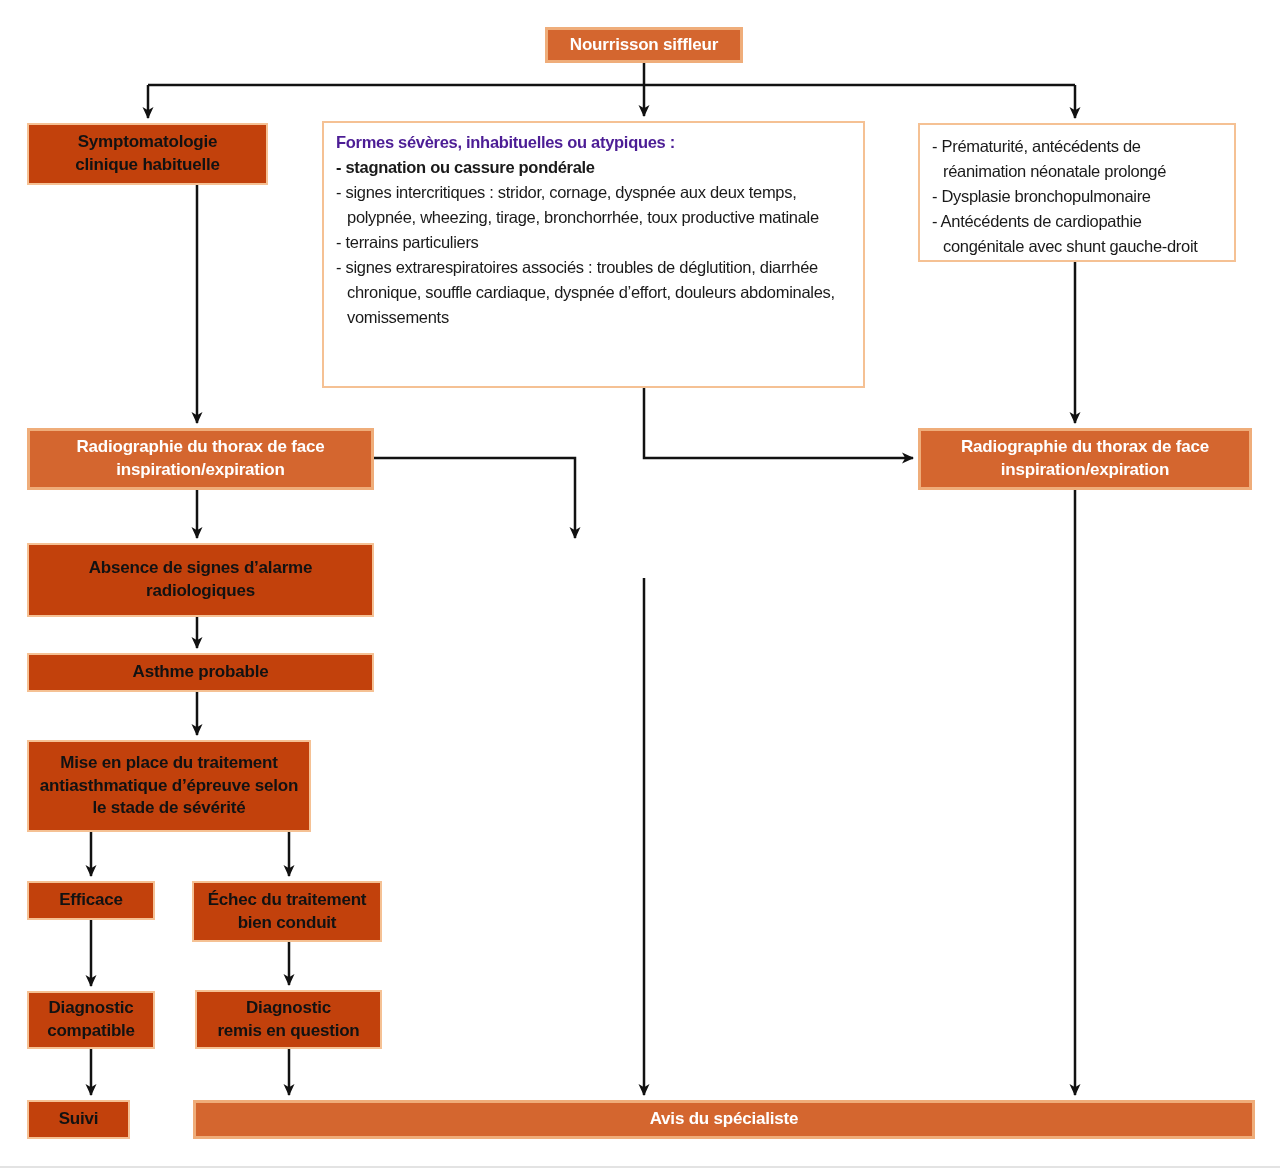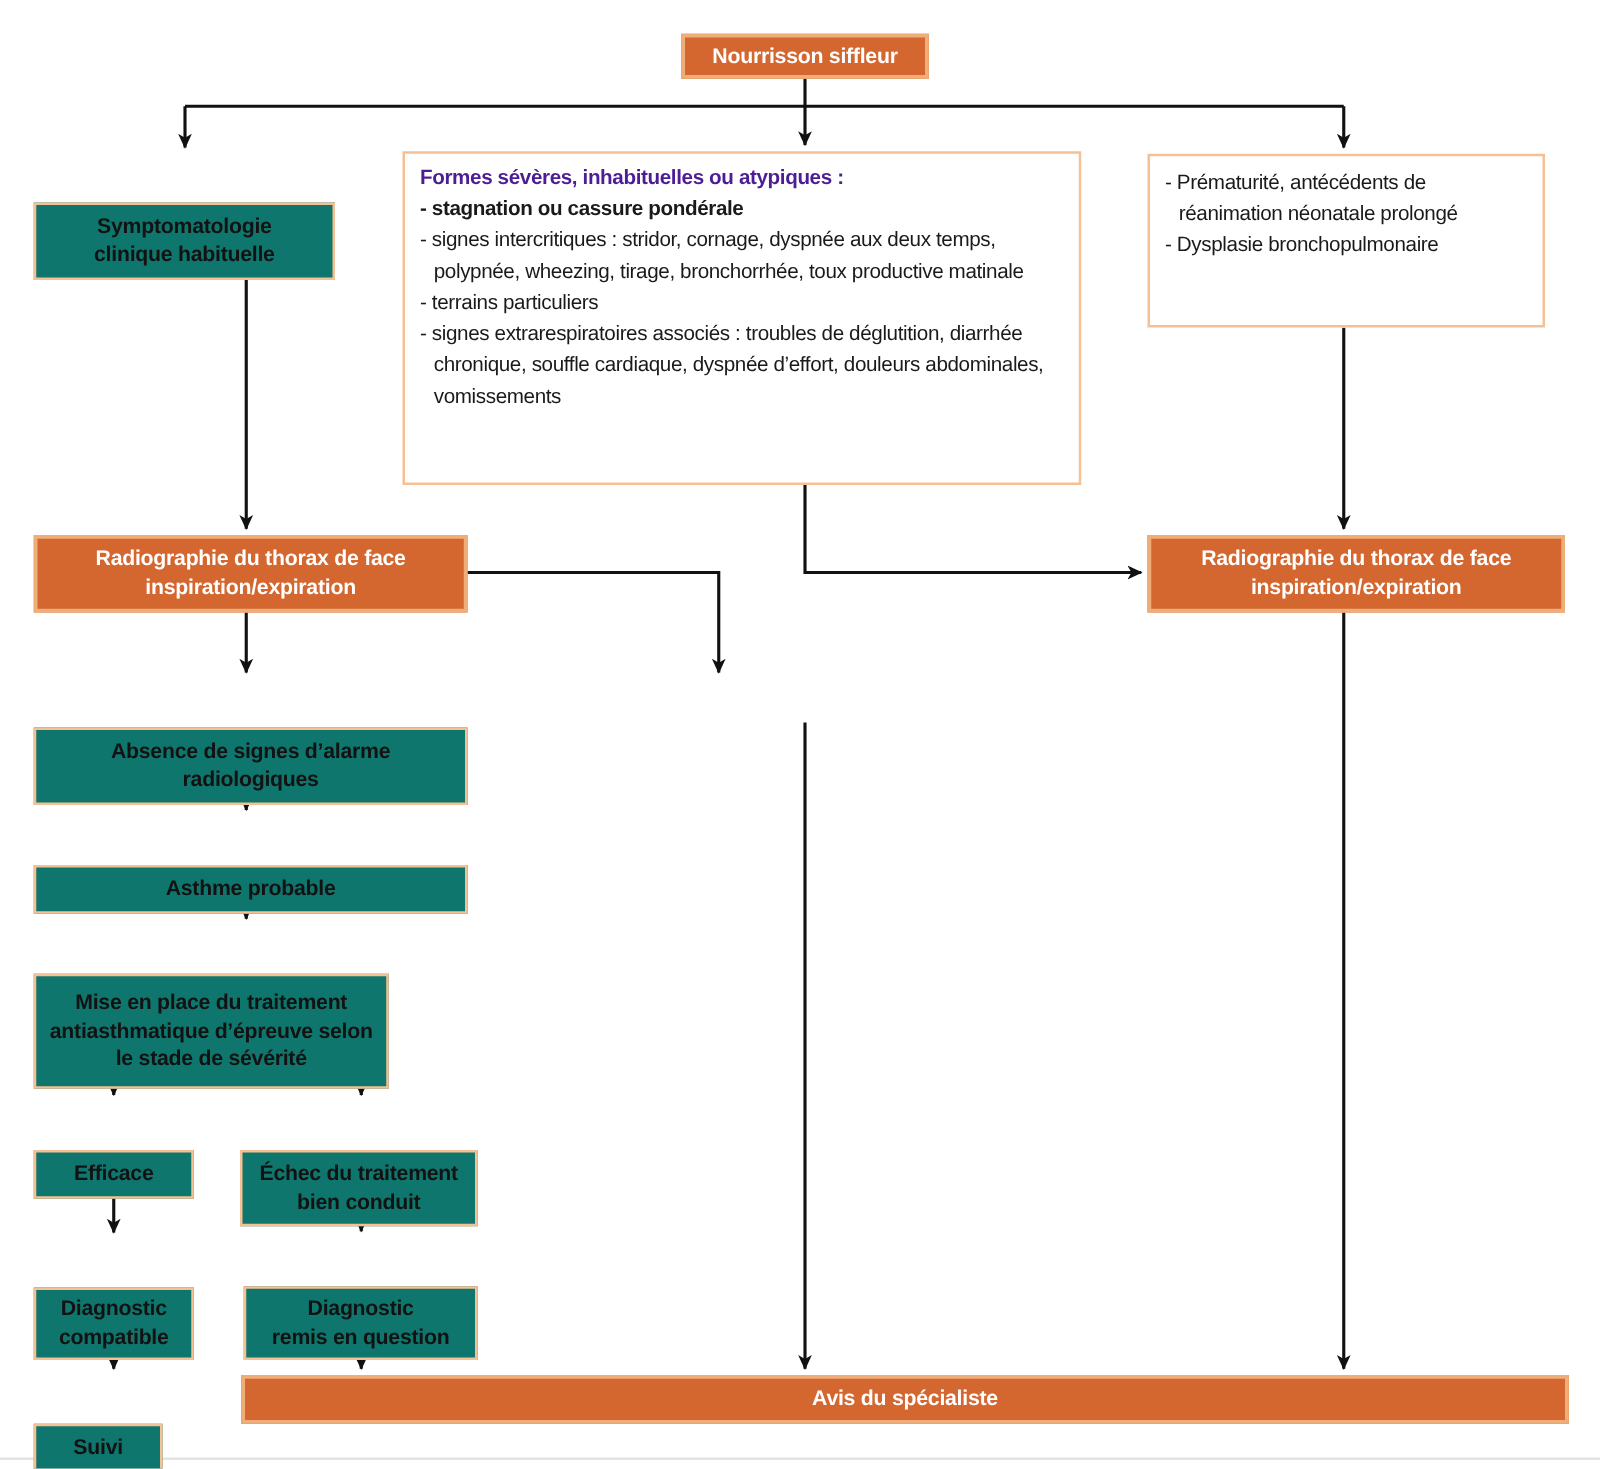--- a/index.html
+++ b/index.html
@@ -2,21 +2,21 @@
 <html><head>
 <meta charset="utf-8">
 <style>
   html,body{margin:0;padding:0;background:#ffffff;}
   body{font-family:"Liberation Sans", sans-serif; -webkit-font-smoothing:antialiased;}
   #stage{position:relative;width:1280px;height:1175px;background:#fff;overflow:hidden;}
   svg.connectors{position:absolute;left:0;top:0;z-index:1;}
   .node{position:absolute;z-index:2;box-sizing:border-box;display:flex;align-items:center;justify-content:center;text-align:center;}
   .ml{white-space:pre-line;text-align:center;}
   .orange{background:#d4662f;border:3px solid #efad7a;color:#ffffff;font-weight:bold;font-size:17px;line-height:1.35;letter-spacing:-0.2px;}
-  .plain{background:#0f766e;border:2px solid #f5c194;color:#121212;font-weight:bold;font-size:17px;line-height:1.35;letter-spacing:-0.2px;margin-top:39px;}
+  .plain{background:#c2410c;border:2px solid #f5c194;color:#121212;font-weight:bold;font-size:17px;line-height:1.35;letter-spacing:-0.2px;}
   .info{background:#ffffff;border:2px solid #f5c194;color:#1a1a1a;font-weight:normal;
         font-size:16.5px;line-height:25px;letter-spacing:-0.3px;
         display:block;text-align:left;padding:7px 12px 6px 12px;}
   .info .title{font-weight:bold;color:#4c1d95;margin:0;}
   .info ul{list-style:none;margin:0;padding:0;}
   .info li{padding-left:11px;text-indent:-11px;}
   .info li.bold{font-weight:bold;}
   .bottom-rule{position:absolute;left:0;top:1166px;width:1280px;height:2px;background:#e3e3e3;z-index:0;}
 </style>
 </head>
@@ -66,31 +66,32 @@
       <li>- signes intercritiques : stridor, cornage, dyspnée aux deux temps, polypnée, wheezing, tirage, bronchorrhée, toux productive matinale</li>
       <li>- terrains particuliers</li>
       <li>- signes extrarespiratoires associés : troubles de déglutition, diarrhée chronique, souffle cardiaque, dyspnée d’effort, douleurs abdominales, vomissements</li>
     </ul>
   </div>
 
   <div class="node info" style="left:918px;top:123px;width:318px;height:139px;padding-top:9px;">
     <ul>
       <li>- Prématurité, antécédents de réanimation néonatale prolongé</li>
       <li>- Dysplasie bronchopulmonaire</li>
+      <li>- Antécédents de cardiopathie congénitale avec shunt gauche-droit</li>
     </ul>
   </div>
 
   <div class="node orange ml" style="left:27px;top:428px;width:347px;height:62px;">Radiographie du thorax de face
 inspiration/expiration</div>
 
   <div class="node orange ml" style="left:918px;top:428px;width:334px;height:62px;">Radiographie du thorax de face
 inspiration/expiration</div>
 
 
-  <div class="node plain ml" style="left:27px;top:543px;width:347px;height:62px;">Absence de signes d’alarme
+  <div class="node plain ml" style="left:27px;top:543px;width:347px;height:74px;">Absence de signes d’alarme
 radiologiques</div>
 
   <div class="node plain" style="left:27px;top:653px;width:347px;height:39px;">Asthme probable</div>
 
   <div class="node plain ml" style="left:27px;top:740px;width:284px;height:92px;">Mise en place du traitement
 antiasthmatique d’épreuve selon
 le stade de sévérité</div>
 
   <div class="node plain" style="left:27px;top:881px;width:128px;height:39px;">Efficace</div>
 

